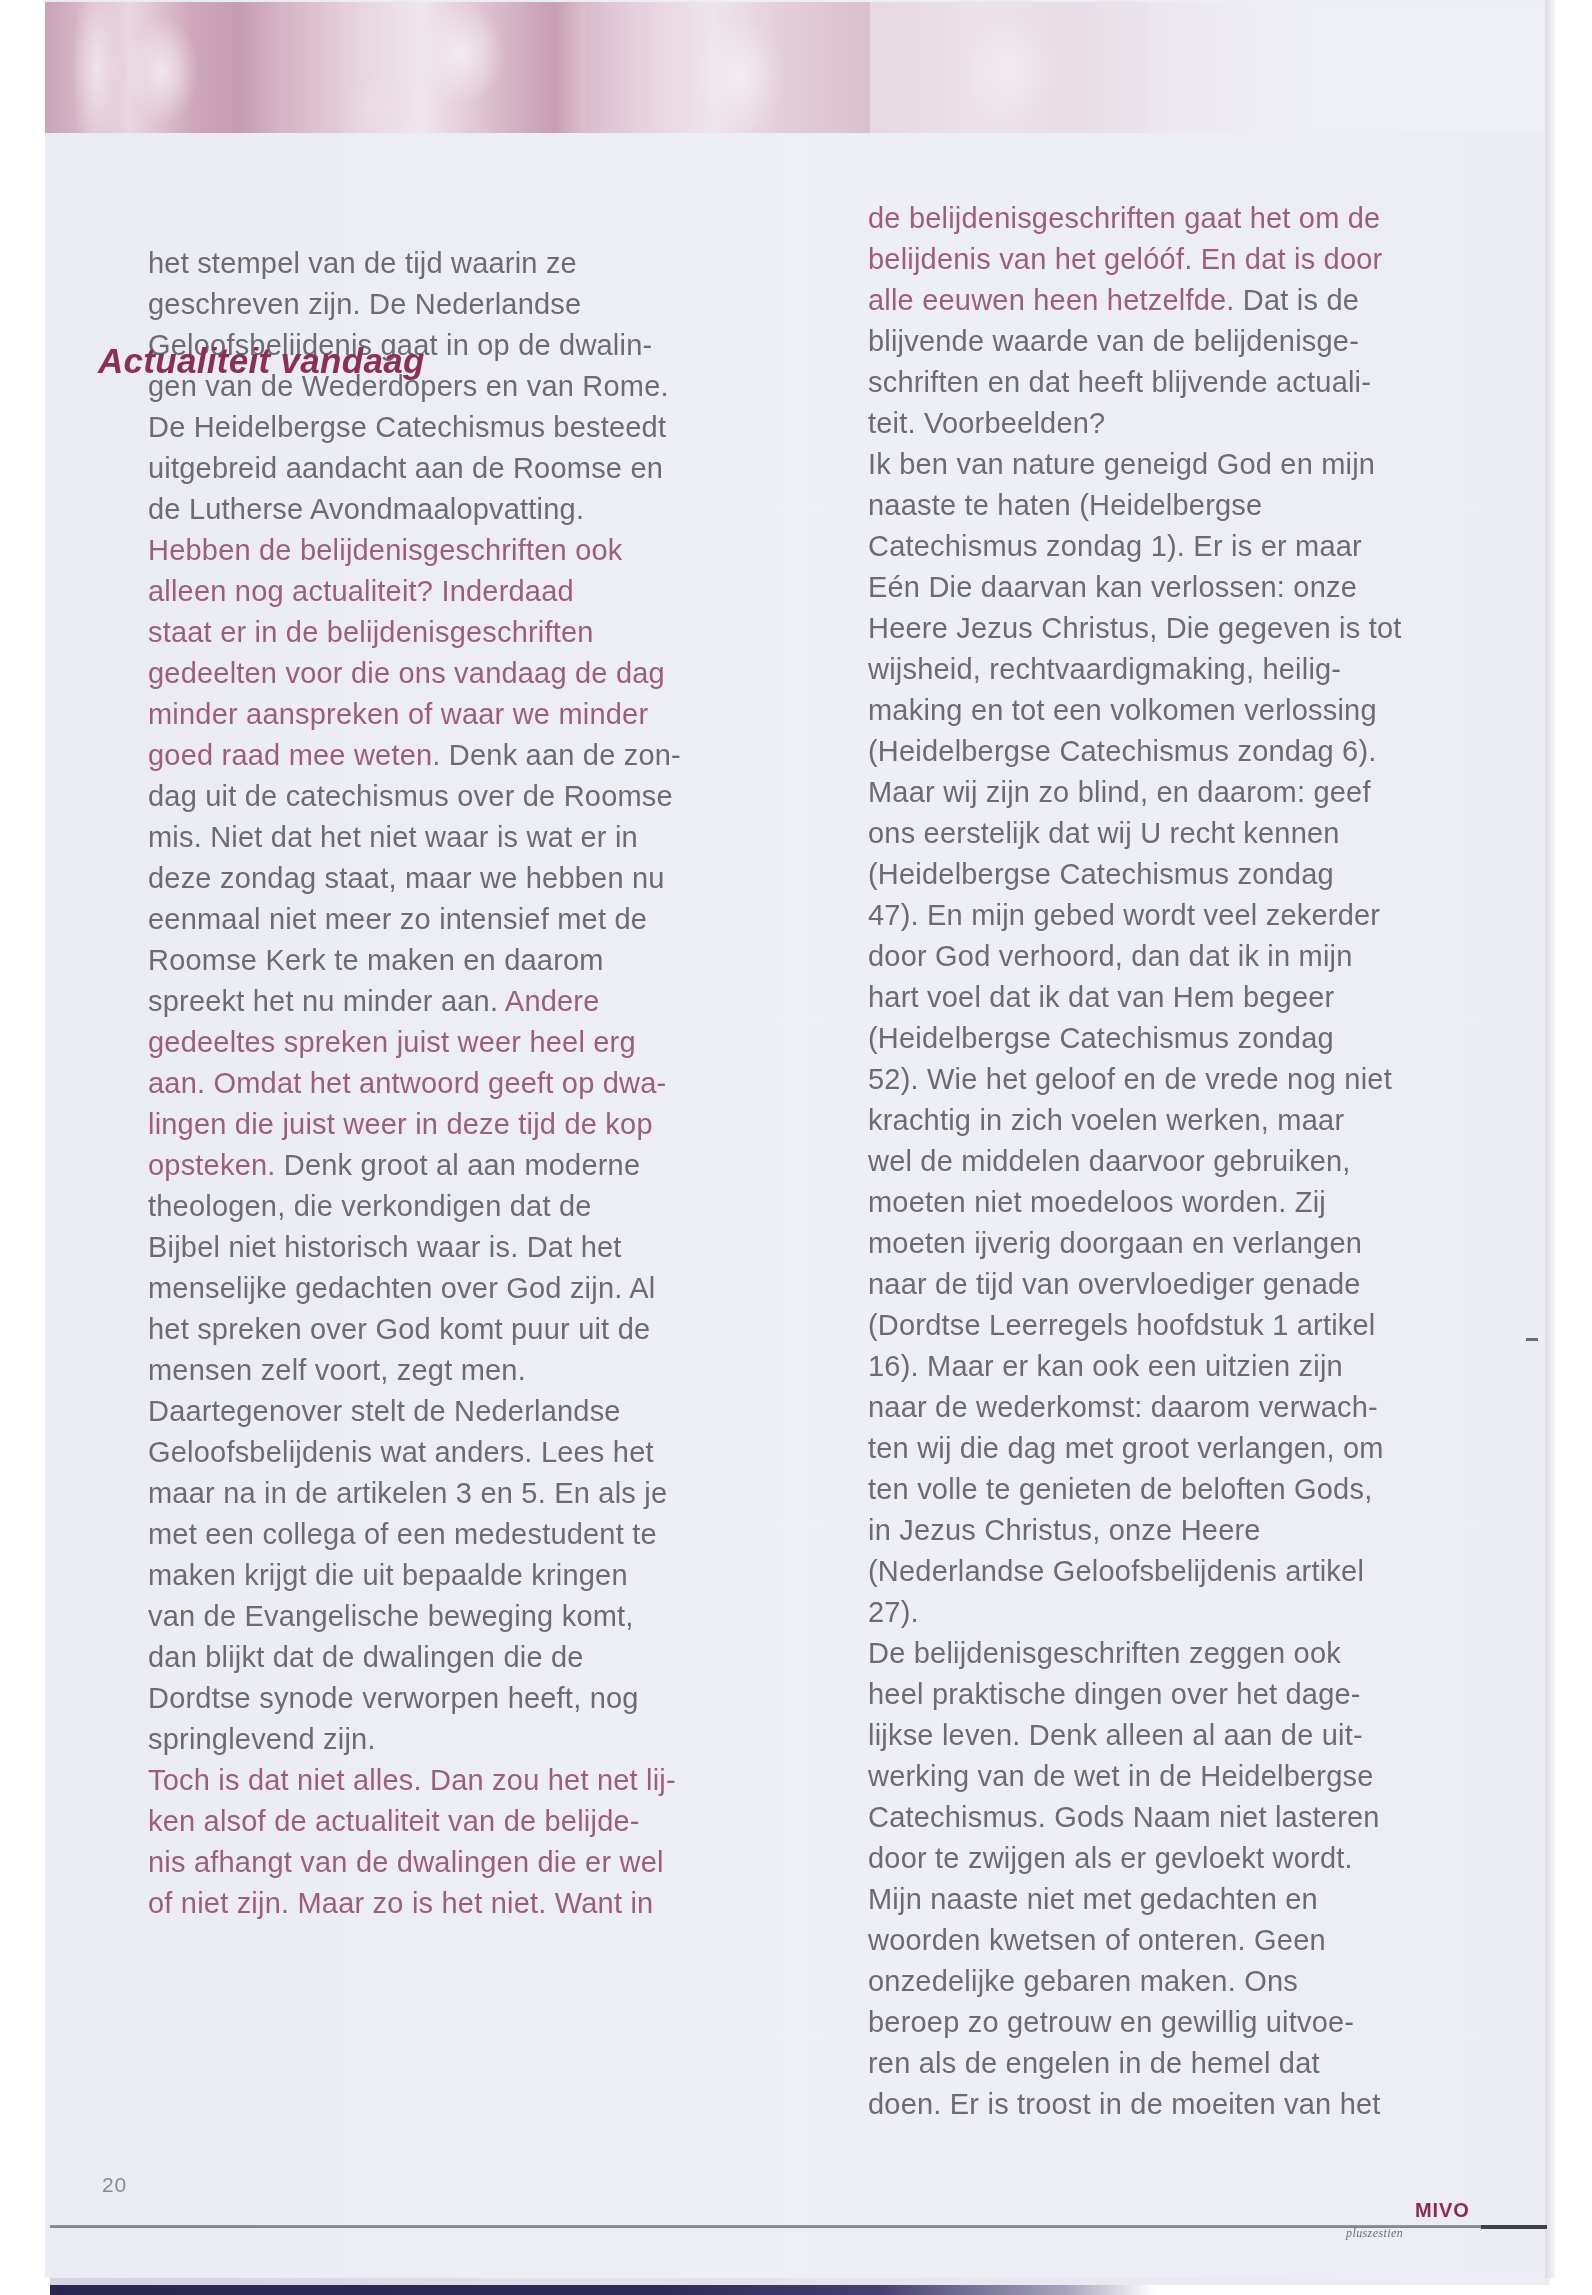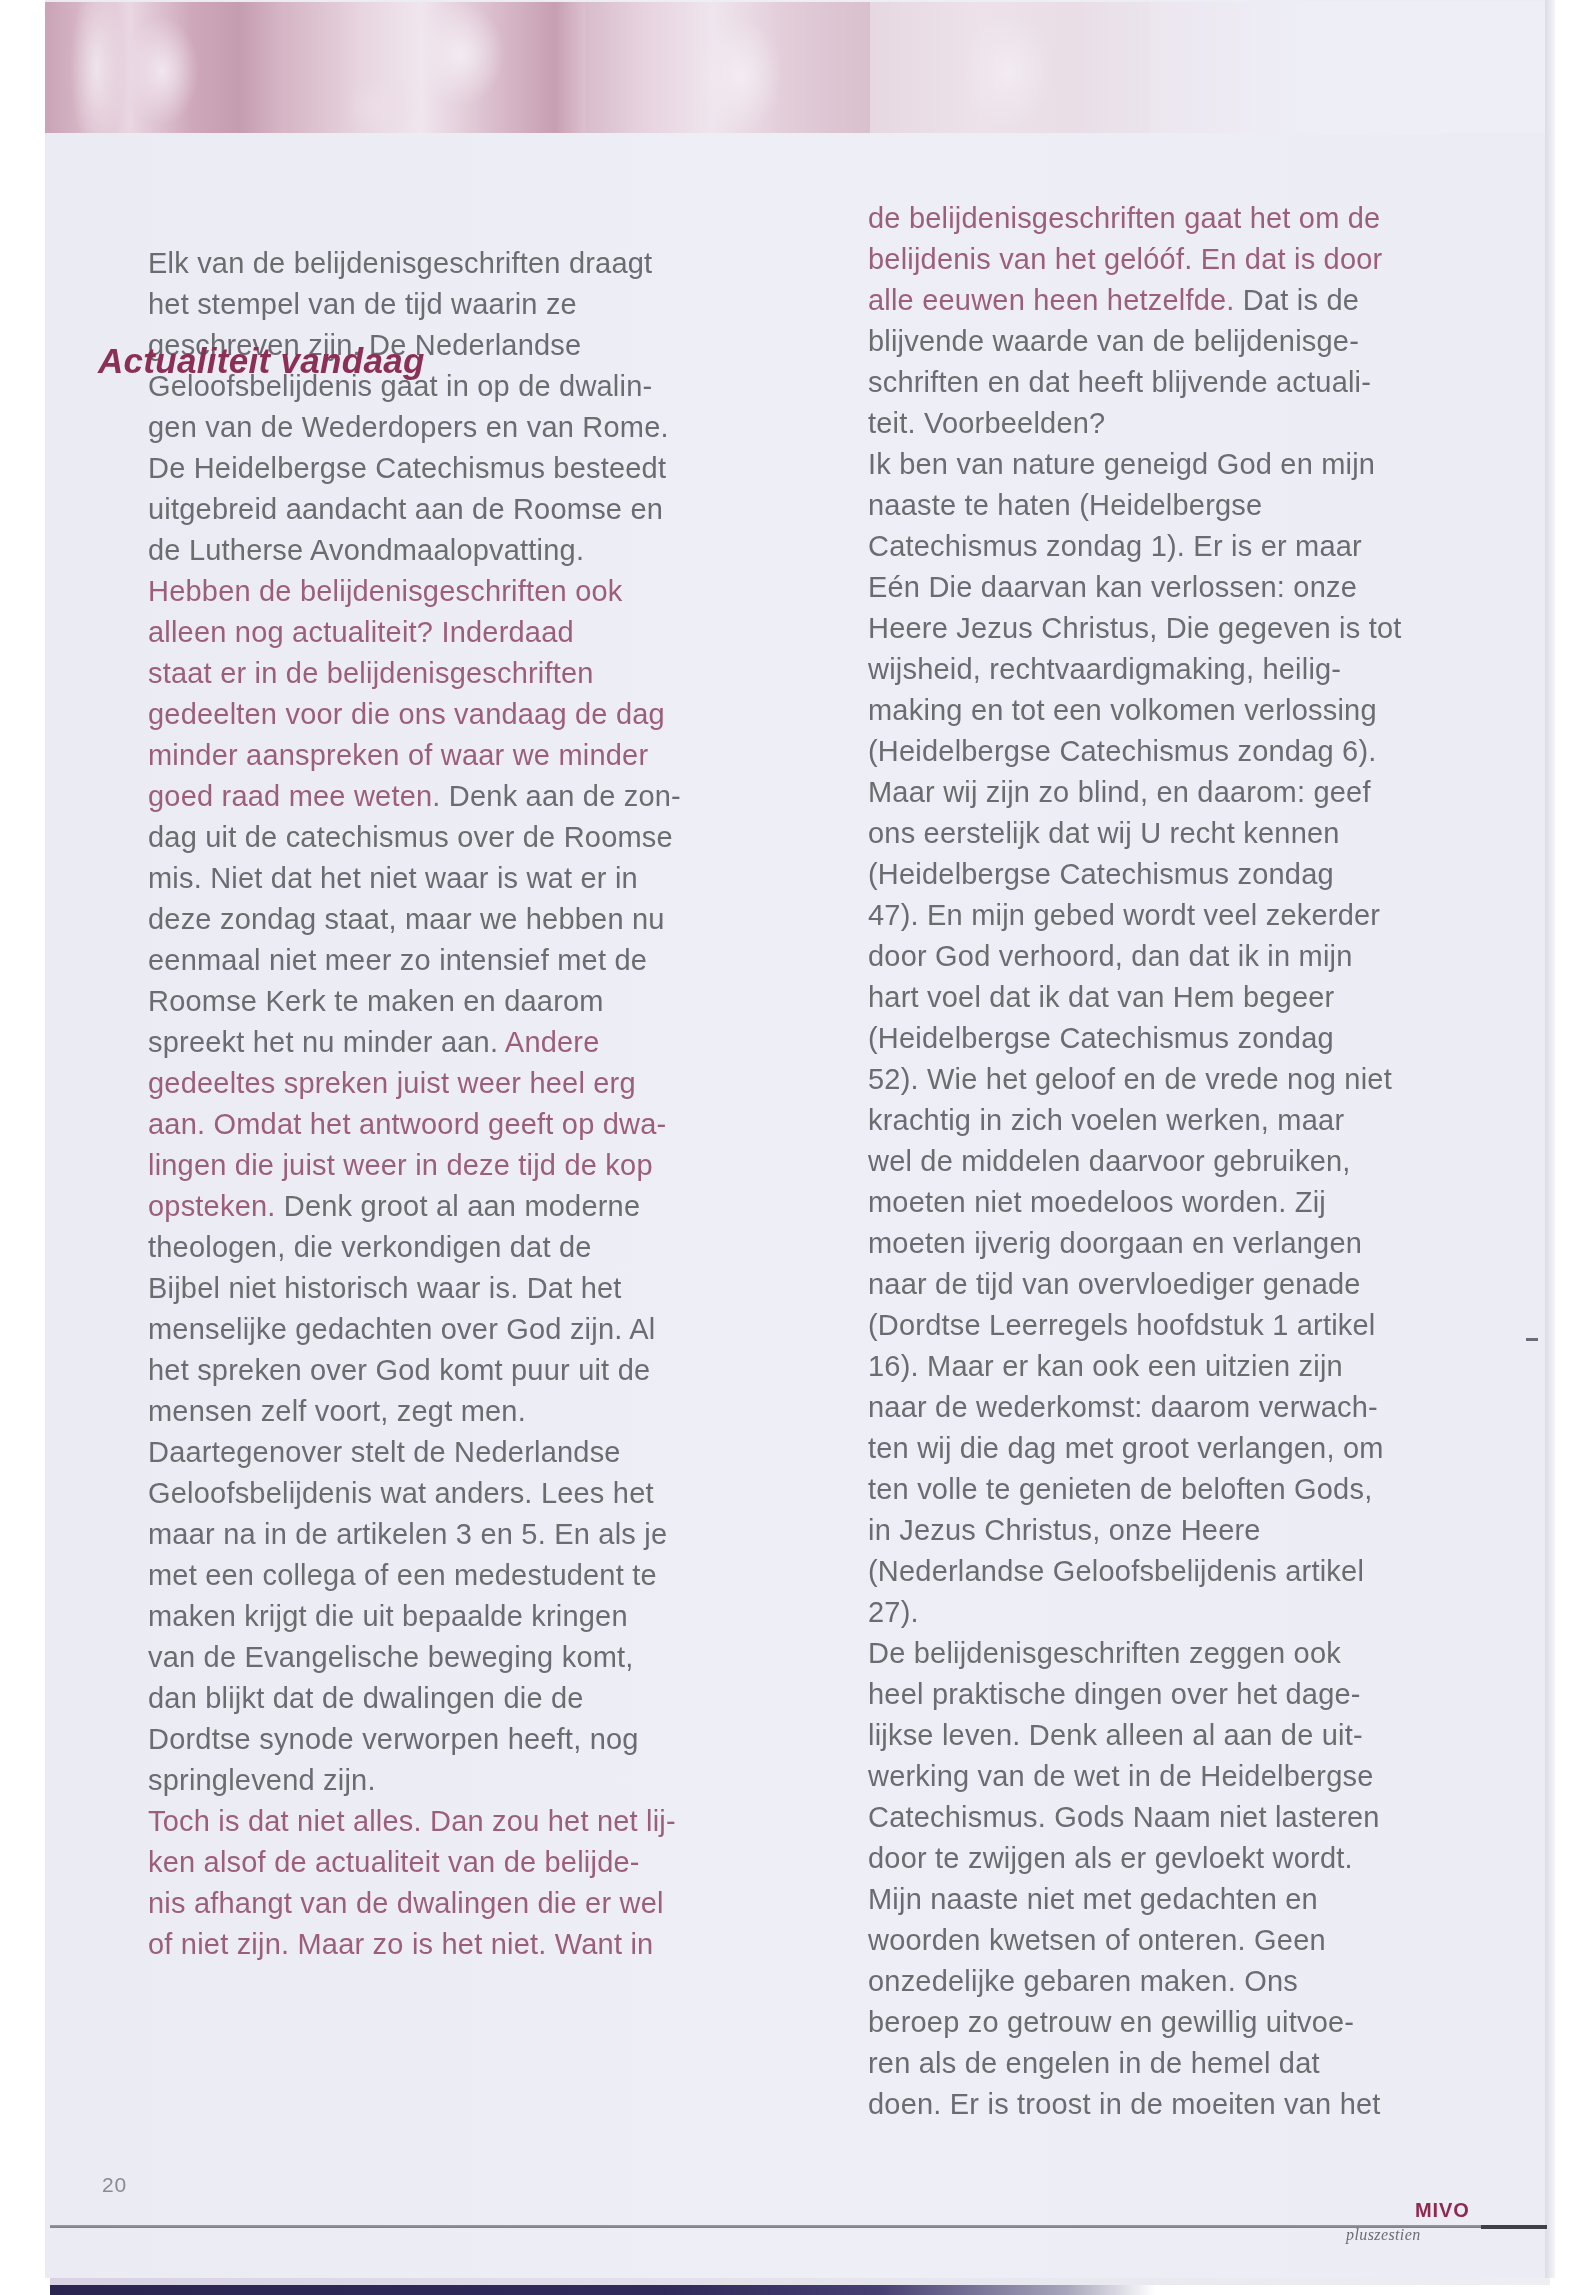--- a/index.html
+++ b/index.html
@@ -132,21 +132,21 @@
     font-size: 20px;
     font-weight: bold;
     color: #8e2a50;
     letter-spacing: 0.9px;
     line-height: 29px;
   }
   .logo-sub {
     position: absolute;
     left: 1346px;
     top: 2226px;
-    font-size: 16px;
+    font-size: 12px;
     font-style: italic;
     color: #6c6c78;
     font-family: "Liberation Serif", serif;
     letter-spacing: 0.4px;
   }
   .margin-mark {
     position: absolute;
     left: 1526px;
     top: 1338px;
     width: 12px;
@@ -180,21 +180,20 @@
   <div class="photo photo-1"></div>
   <div class="photo photo-2"></div>
   <div class="photo photo-3"></div>
   <div class="photo photo-4"></div>
   <div class="photo-fade"></div>
 </div>
 
 <div class="column col-left">
   <div class="left-spacer"></div>
   <div id="left-body">
-      <div class="line"><span>Elk van de belijdenisgeschriften draagt</span></div>
       <div class="line"><span>het stempel van de tijd waarin ze</span></div>
       <div class="line"><span>geschreven zijn. De Nederlandse</span></div>
       <div class="line"><span>Geloofsbelijdenis gaat in op de dwalin-</span></div>
       <div class="line"><span>gen van de Wederdopers en van Rome.</span></div>
       <div class="line"><span>De Heidelbergse Catechismus besteedt</span></div>
       <div class="line"><span>uitgebreid aandacht aan de Roomse en</span></div>
       <div class="line"><span>de Lutherse Avondmaalopvatting.</span></div>
       <div class="line"><span class="pink">Hebben de belijdenisgeschriften ook</span></div>
       <div class="line"><span class="pink">alleen nog actualiteit? Inderdaad</span></div>
       <div class="line"><span class="pink">staat er in de belijdenisgeschriften</span></div>

